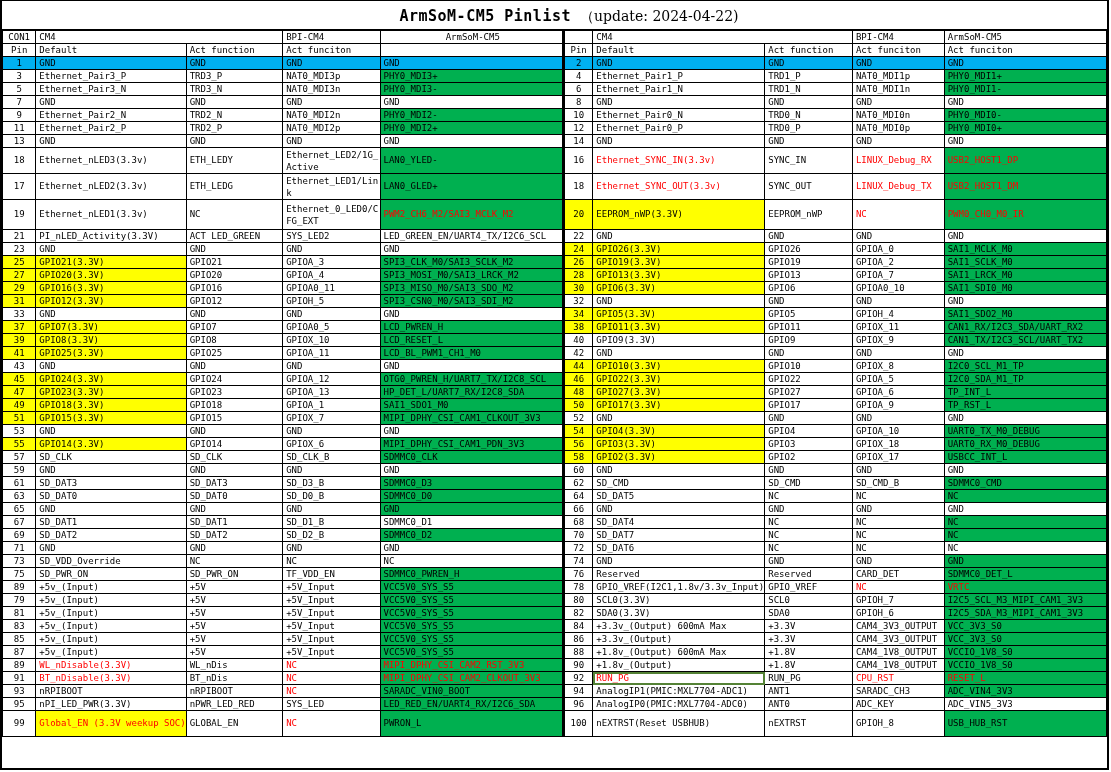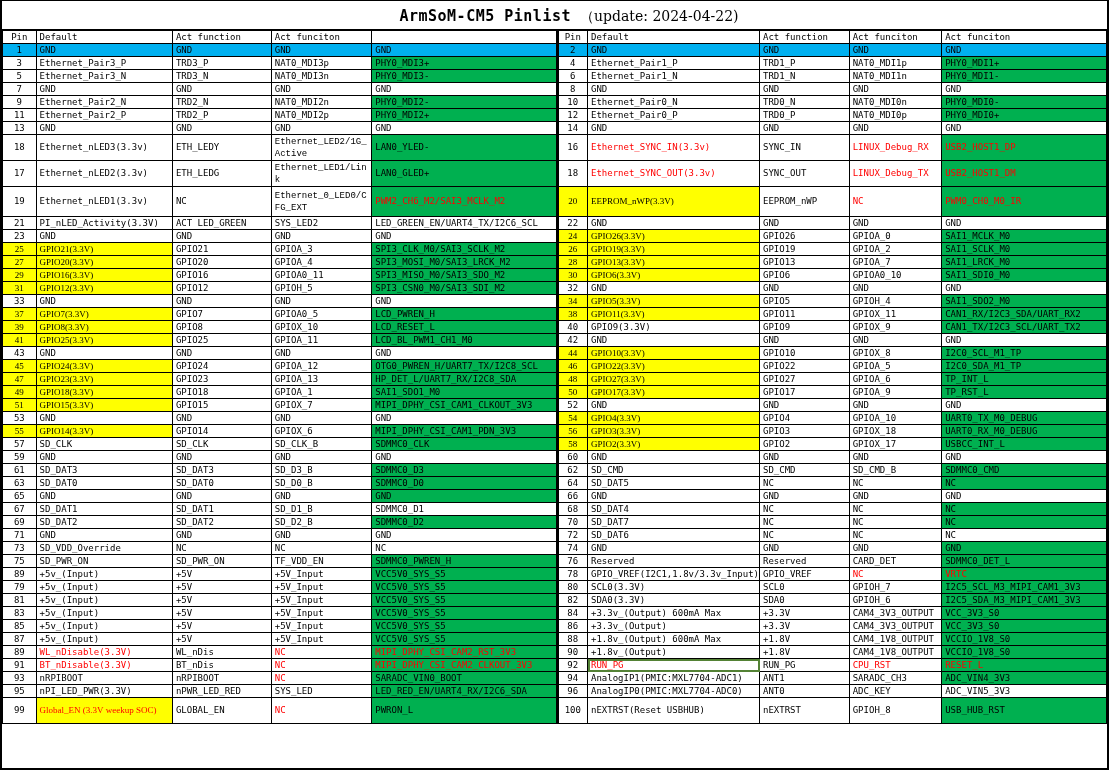--- a/index.html
+++ b/index.html
@@ -5,24 +5,24 @@
   html, body { margin:0; padding:0; background:#ffffff; }
   body { width:1111px; height:772px; overflow:hidden; font-family:"DejaVu Sans Mono", monospace; }
   .sheet { position:absolute; left:0; top:0; width:1109px; height:770px; border:1px solid #000; border-width:1px 2px 2px 2px; box-sizing:border-box; }
   .title { height:28px; line-height:30px; text-align:center; border-bottom:2px solid #000; font-size:15px; white-space:pre;padding-left:29px; }
   .title .main { font-weight:bold; font-family:"DejaVu Sans Mono", monospace; letter-spacing:0.5px; }
   .title .sub { font-weight:normal; font-family:"DejaVu Serif", serif; font-size:14px; }
   table { border-collapse:collapse; table-layout:fixed; position:absolute; top:29px; left:0; }
   td { border:1px solid #000; padding:0 0 0 3px; font-size:9px; line-height:11px; white-space:nowrap; overflow:hidden; color:#000; vertical-align:middle; height:12px; }
   td.pin { text-align:center; padding:0; }
   td.c { text-align:center; }
-  td.wrap { white-space:normal; word-break:break-all; line-height:12px;font-family:Liberation Mono, monospace; }
+  td.wrap { white-space:normal; word-break:break-all; line-height:12px; }
   .blue { background:#00b0f0; }
   .green { background:#00b050; }
-  .yellow { background:#ffff00;font-family:Liberation Serif, serif; }
+  .yellow { background:#ffff00; }
   .red { color:#ff0000; }
   .sel { outline:2px solid #548235; outline-offset:-2px; }
   .sep { border-left:3px solid #000; }
   tr.h2 td { height:25px; }
   tr.h3 td { height:29px; }
 </style>
 </head>
 <body>
 
 <div class="sheet">
@@ -36,20 +36,30 @@
         <col style="width:107px">
         <col style="width:189px">
       <col style="width:33px">
         <col style="width:140px">
         <col style="width:94px">
         <col style="width:94px">
         <col style="width:170px">
     </colgroup>
     <tbody id="tbody">
       <tr>
+        <td class="pin">CON1</td>
+        <td colspan="2">CM4</td>
+        <td>BPI-CM4</td>
+        <td class="c">ArmSoM-CM5</td>
+        <td class="pin sep"></td>
+        <td colspan="2">CM4</td>
+        <td>BPI-CM4</td>
+        <td>ArmSoM-CM5</td>
+      </tr>
+      <tr>
         <td class="pin">Pin</td>
         <td>Default</td>
         <td>Act function</td>
         <td>Act funciton</td>
         <td></td>
         <td class="pin sep">Pin</td>
         <td>Default</td>
         <td>Act function</td>
         <td>Act funciton</td>
         <td>Act funciton</td>

